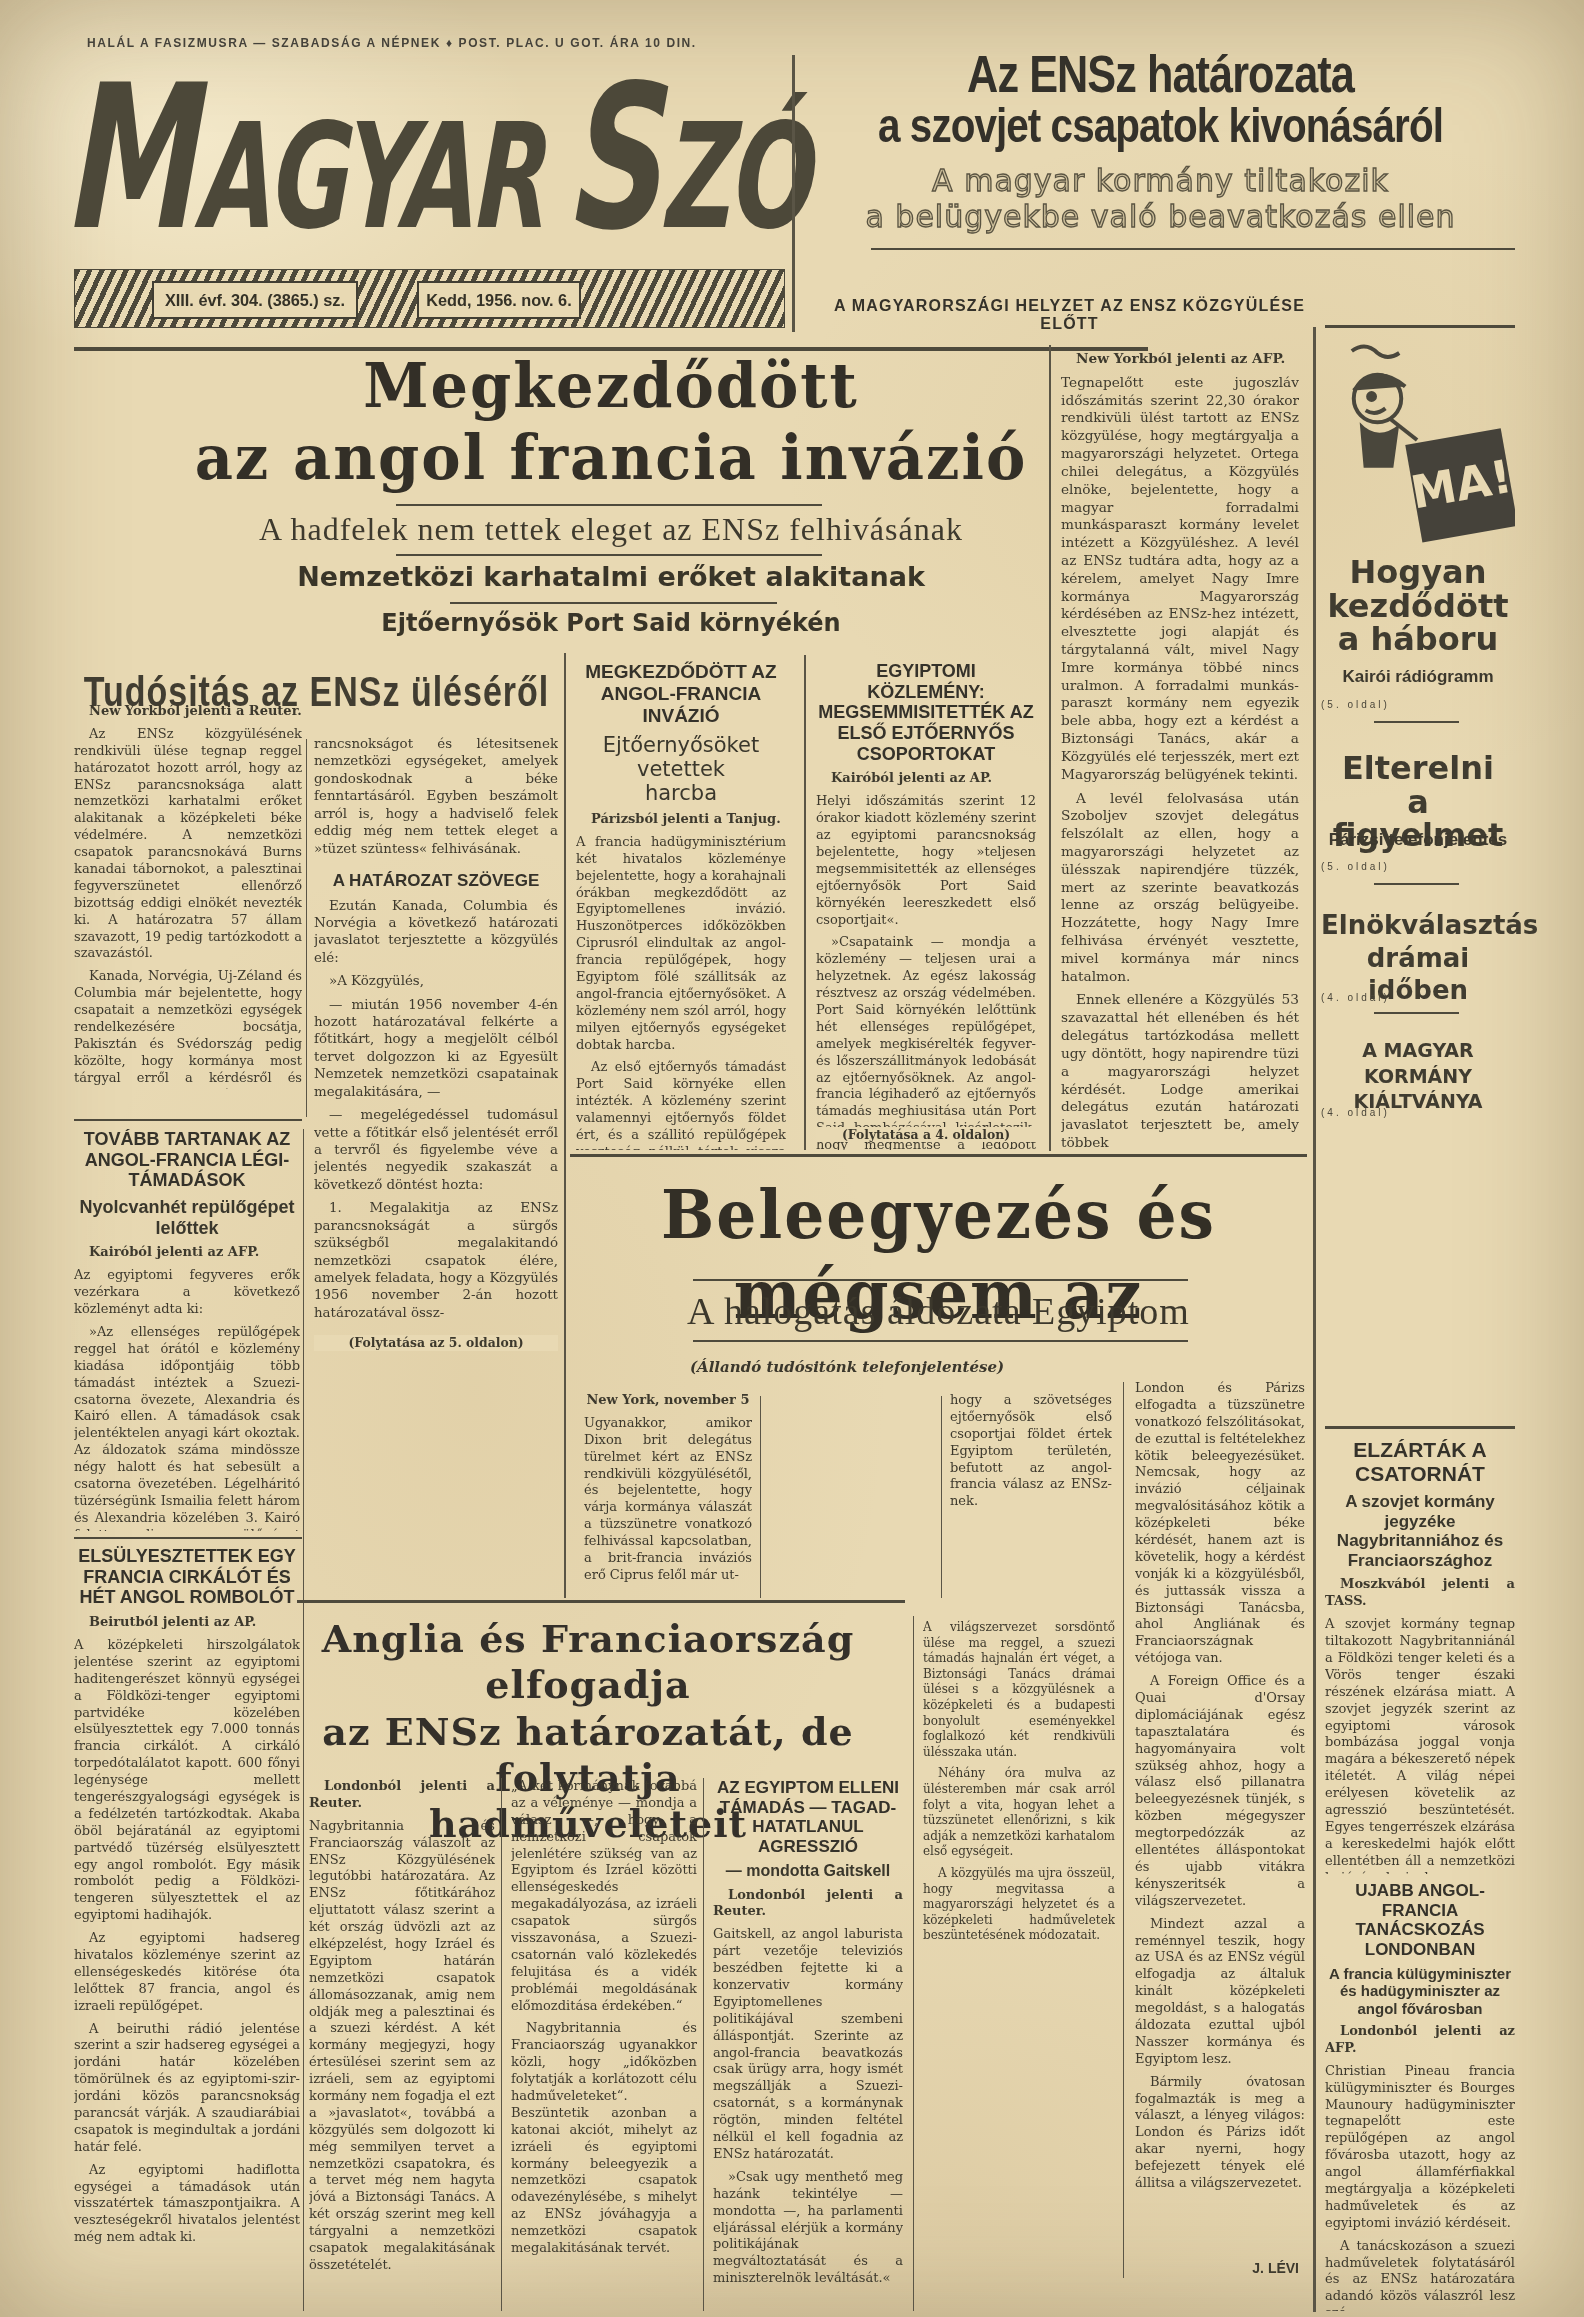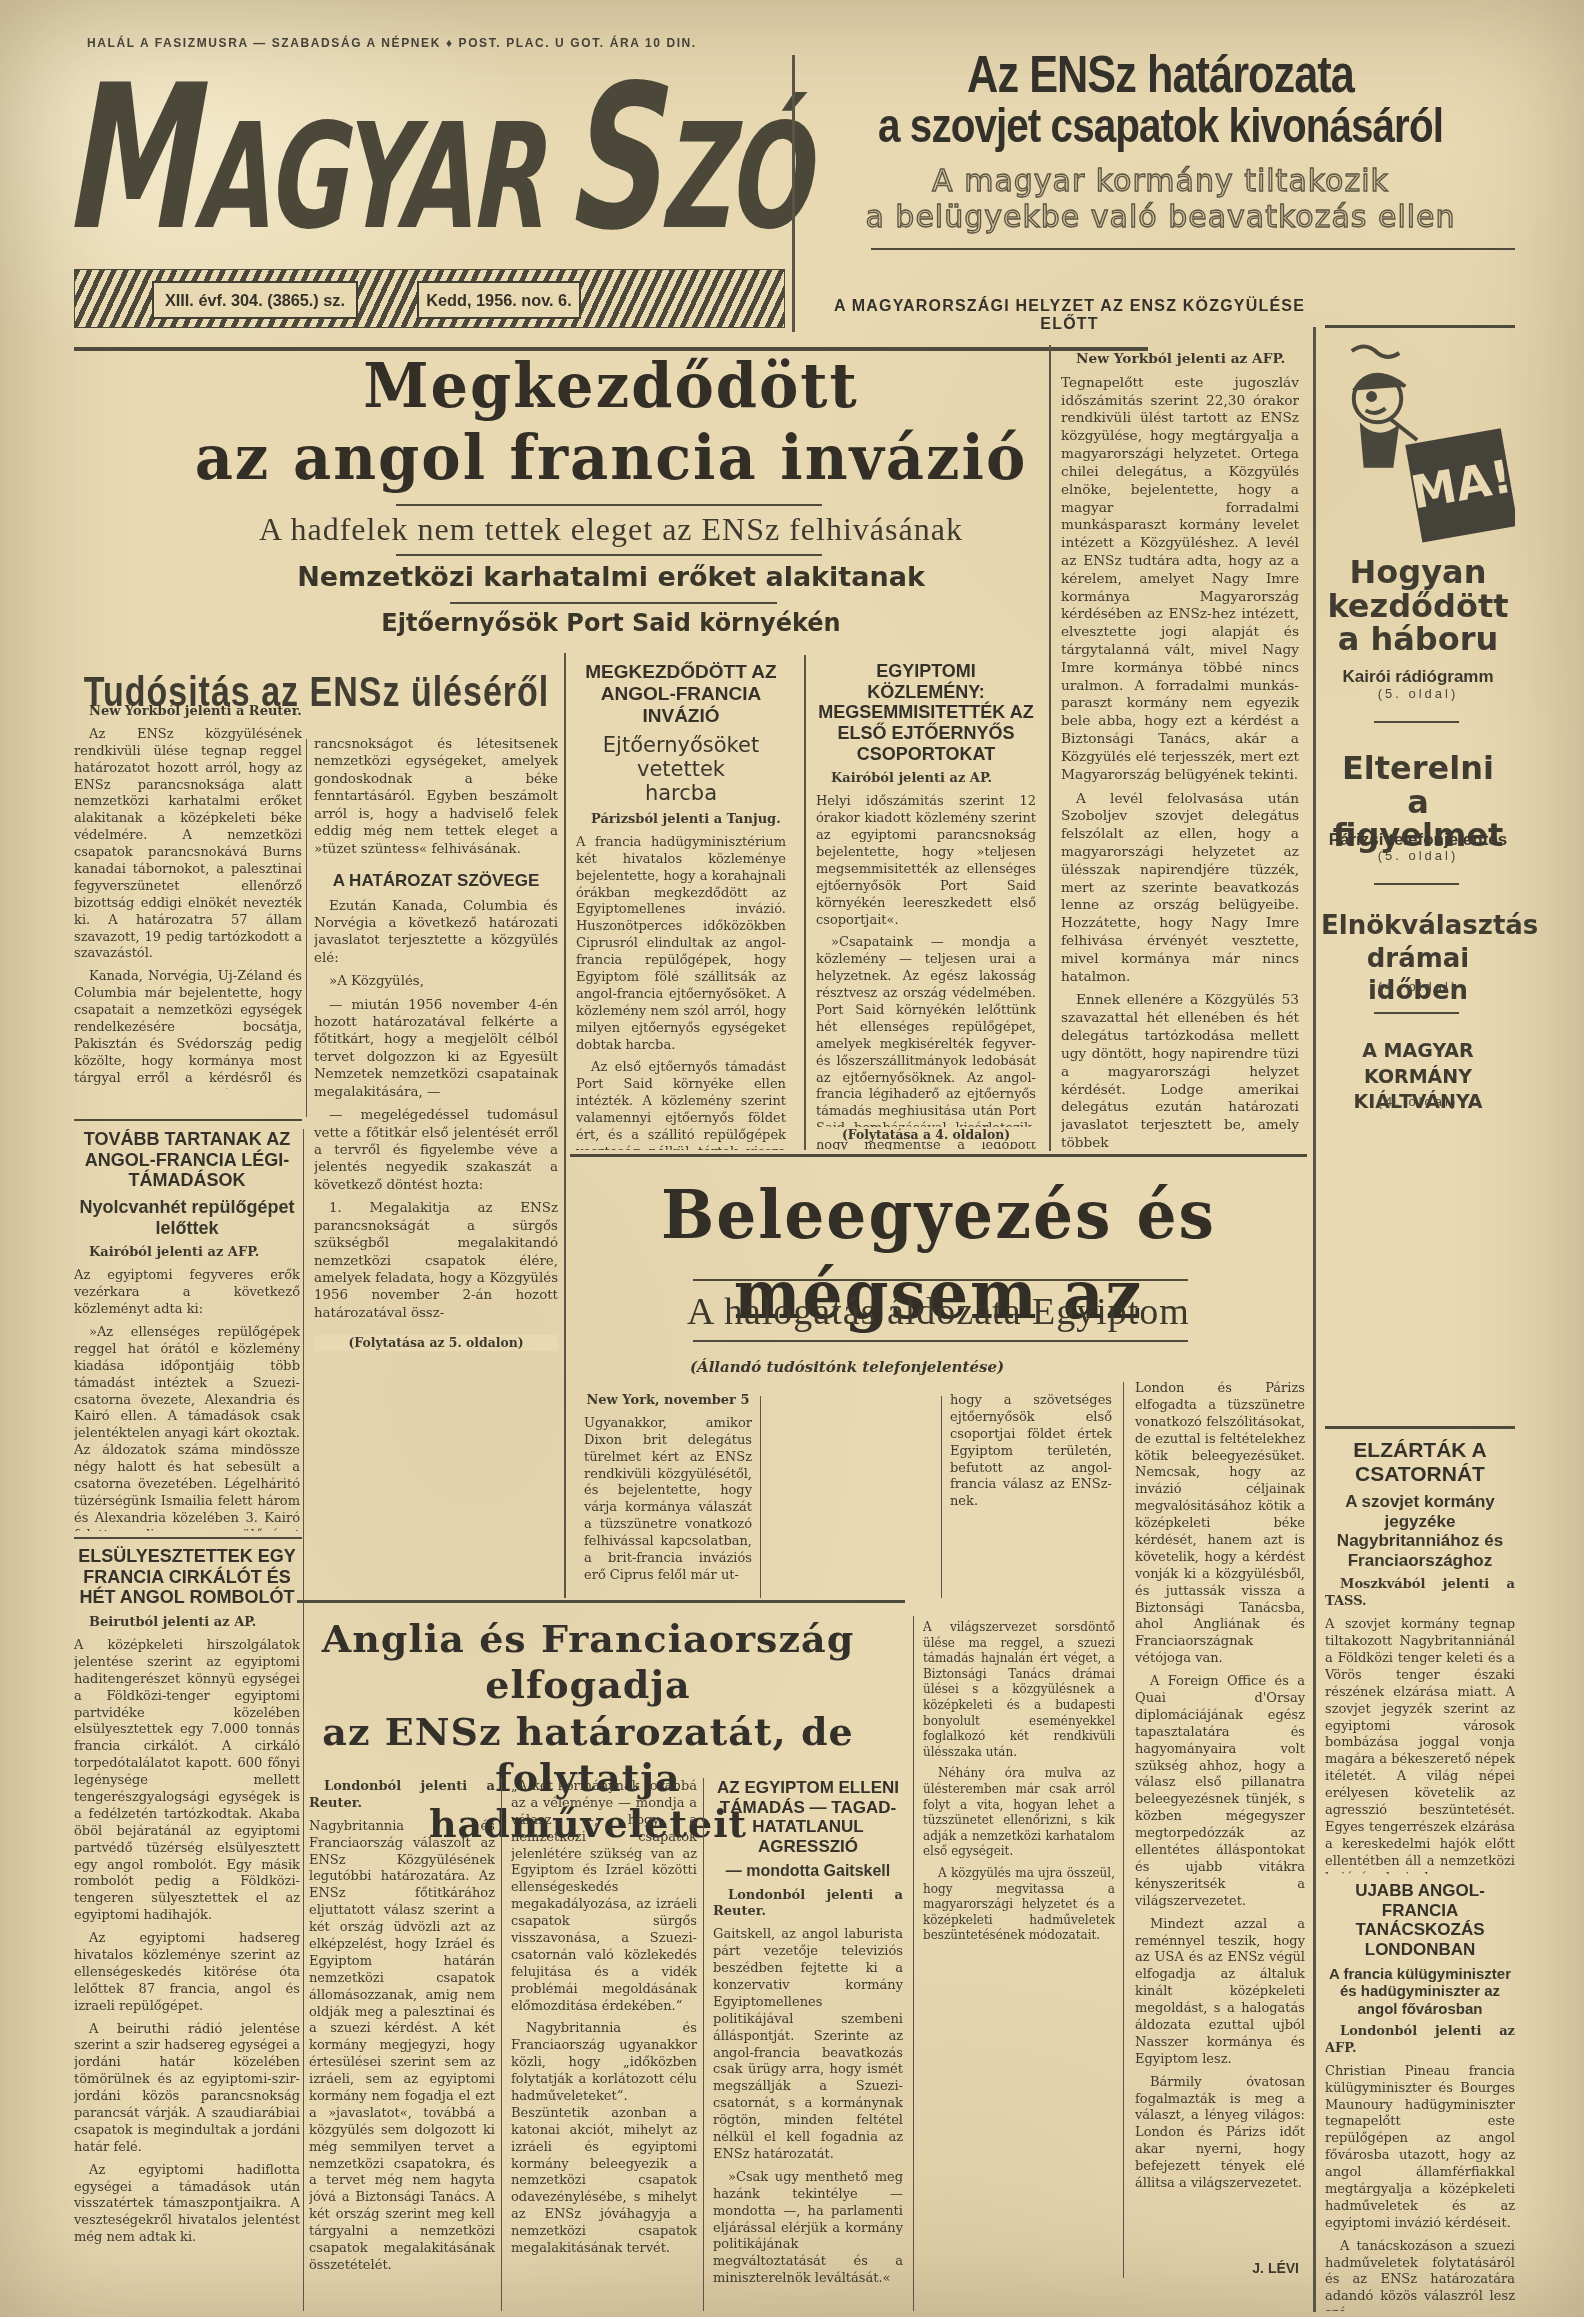--- a/index.html
+++ b/index.html
@@ -50,21 +50,21 @@
     text-align:center;transform:scaleY(1.25);transform-origin:50% 0;letter-spacing:1px;}
   .bel-h{font-family:"DejaVu Serif",serif;font-weight:bold;font-size:63px;letter-spacing:2px;color:#332f26;text-align:center;transform:scaleY(1.08);transform-origin:50% 0;}
   .bel-deck{font-family:"Liberation Serif",serif;font-size:38px;color:#3c382c;text-align:center;letter-spacing:1px;}
   .byline{font-style:italic;font-weight:bold;font-size:15px;text-align:center;}
   .ang-h{font-family:"DejaVu Serif",serif;font-weight:bold;font-size:38px;color:#34302a;text-align:center;
     white-space:pre-line;line-height:1.22;letter-spacing:1px;}
   .sign{position:absolute;right:6px;bottom:4px;font-weight:bold;font-family:"Liberation Sans",sans-serif;font-size:14px;}
   
   .sb-title{font-family:"DejaVu Sans",sans-serif;font-weight:bold;color:#403c30;text-align:center;white-space:pre-line;line-height:1.05;}
   .sb-sub{font-family:"Liberation Sans",sans-serif;font-weight:bold;font-size:17px;color:#3c382d;text-align:center;margin-top:6px;}
-  .sb-page{font-family:"Liberation Sans",sans-serif;font-size:13px;letter-spacing:3px;color:#4a463a;text-align:center;padding-right:14px;margin-top:1px;}
+  .sb-page{font-family:"Liberation Sans",sans-serif;font-size:10px;letter-spacing:3px;color:#4a463a;text-align:left;padding-right:14px;margin-top:14px;}
   .sb-div{position:absolute;height:2px;background:#4e4a3c;width:85px;}
 </style>
 </head>
 <body>
 
 <div id="paper">
 
   <div class="abs tagline" style="left:87px;top:36px;width:634px;">HALÁL A FASIZMUSRA — SZABADSÁG A NÉPNEK ♦ POST. PLAC. U GOT. ÁRA 10 DIN.</div>
   <div class="abs masthead" style="left:79px;top:63px;"><span class="mast-word">MAGYAR</span><span class="mast-word" style="margin-left:26px;">SZÓ</span></div>
 

